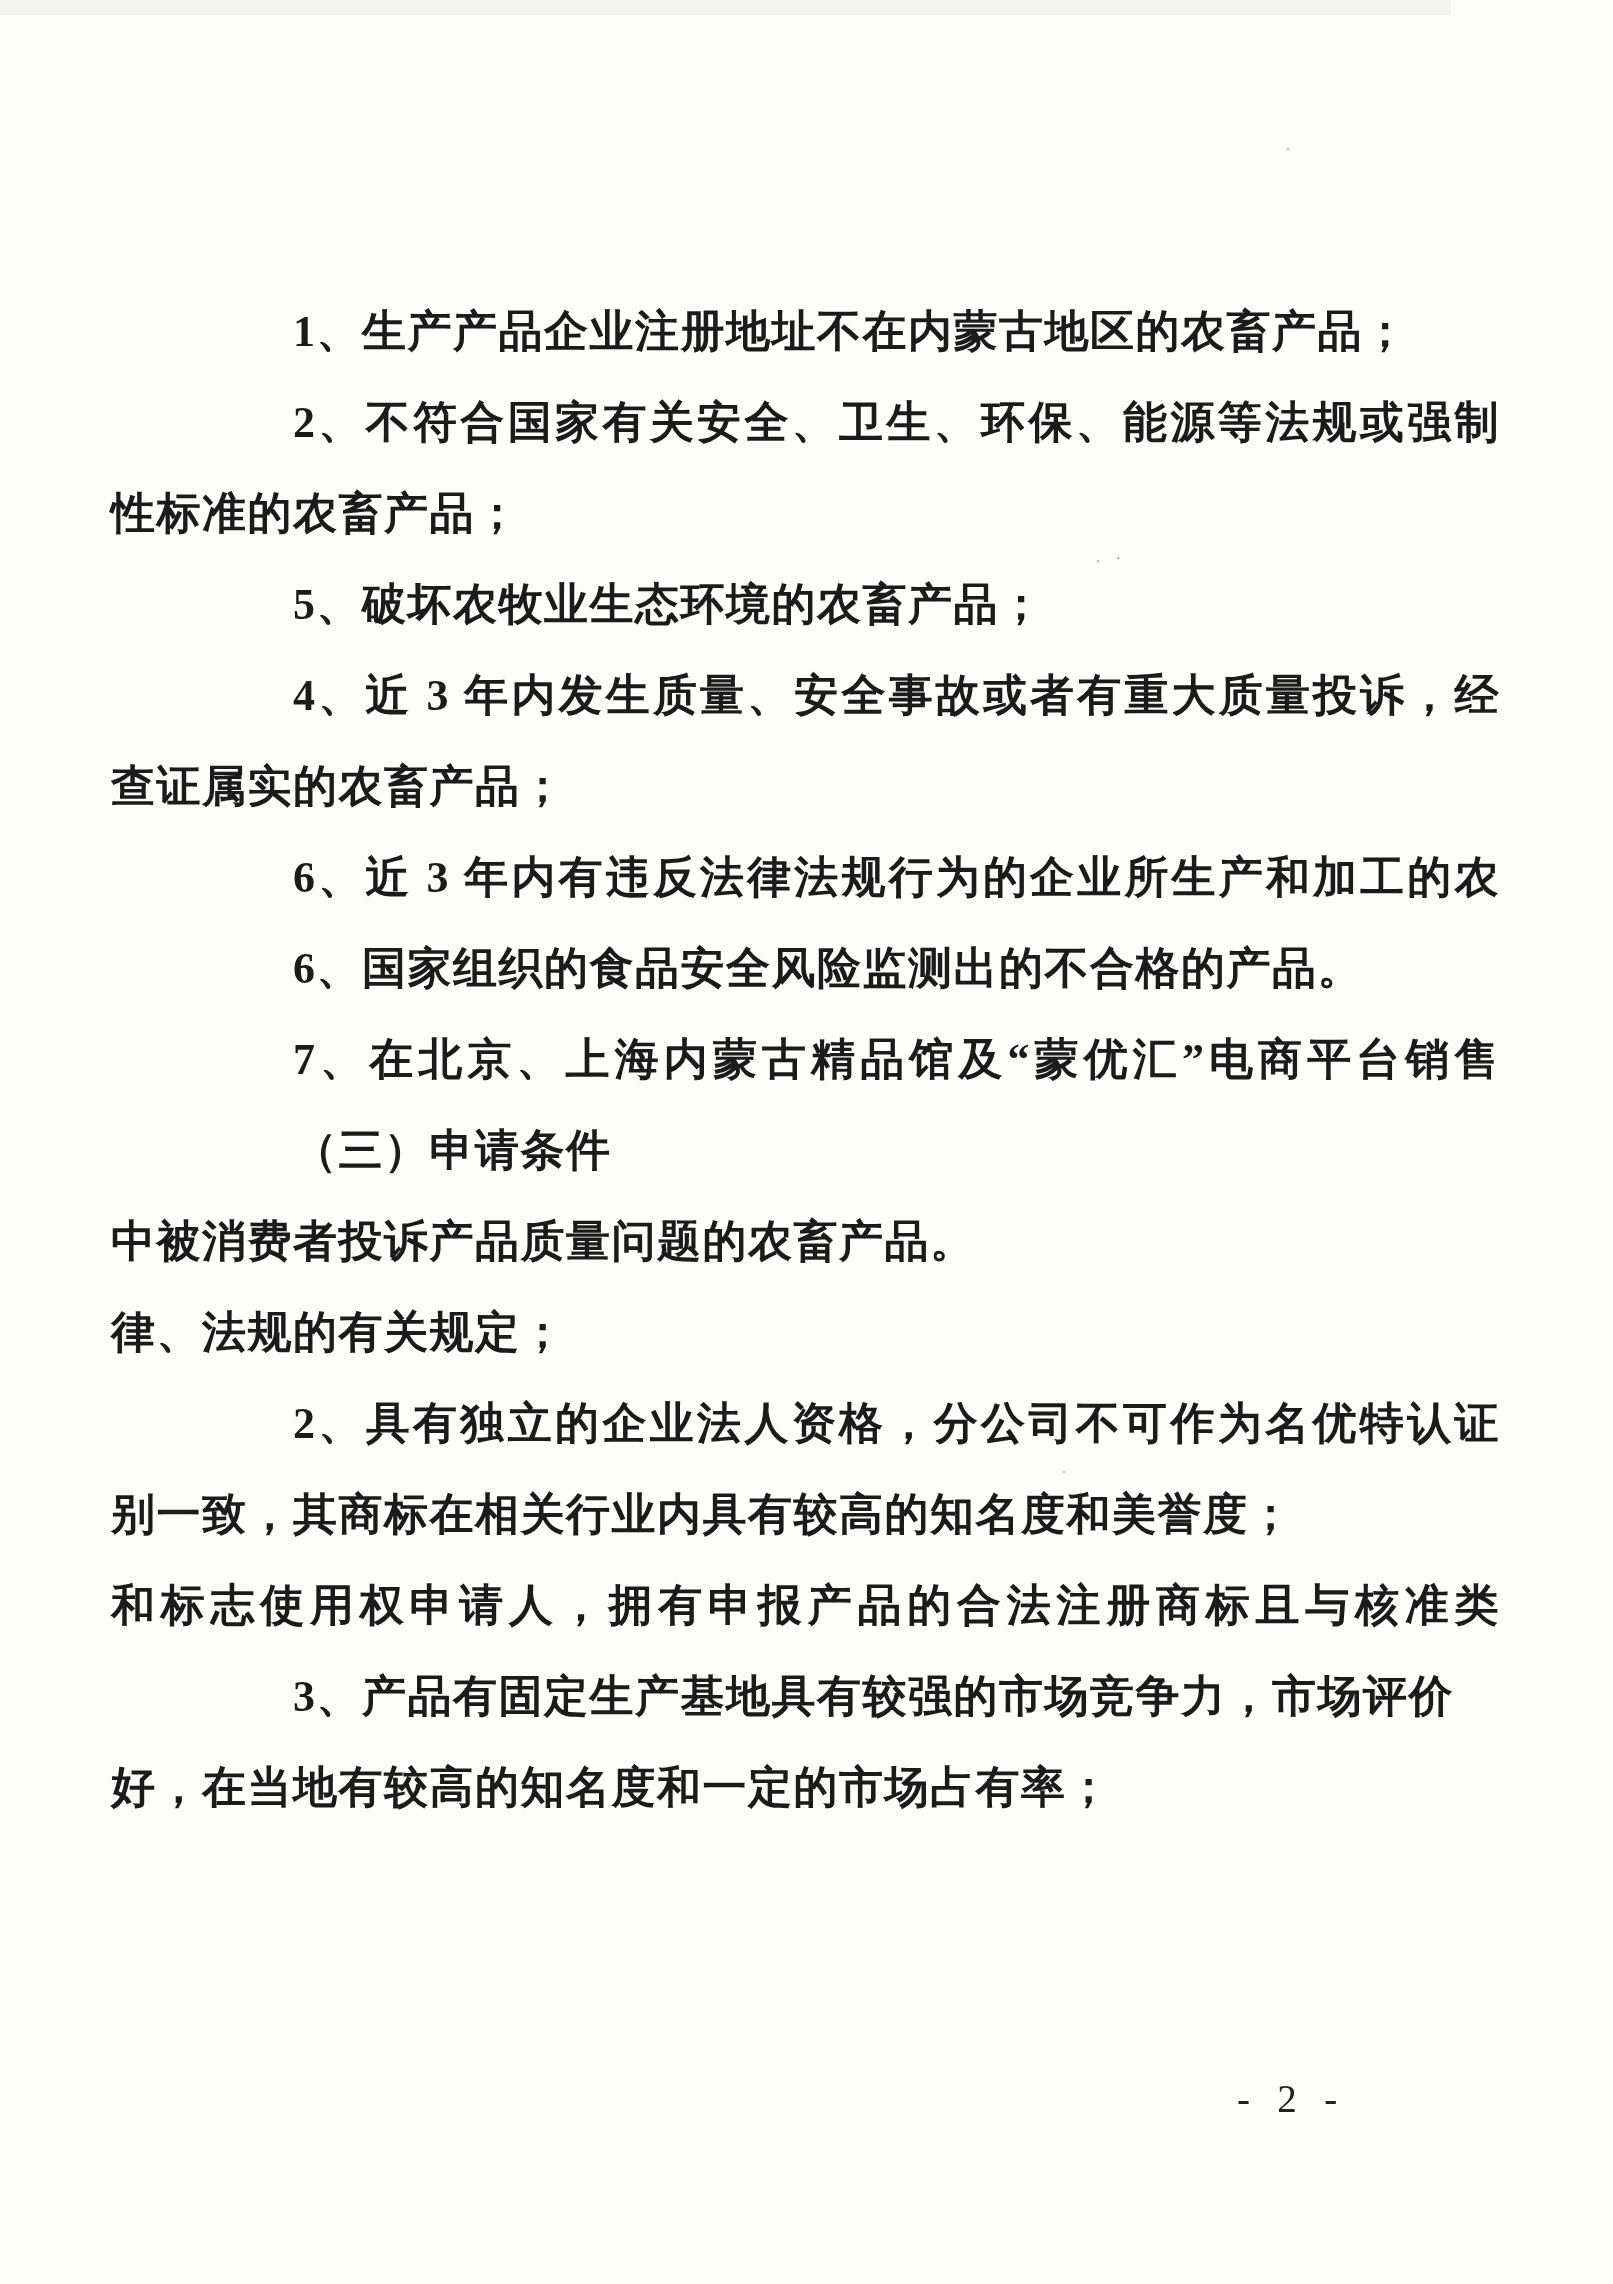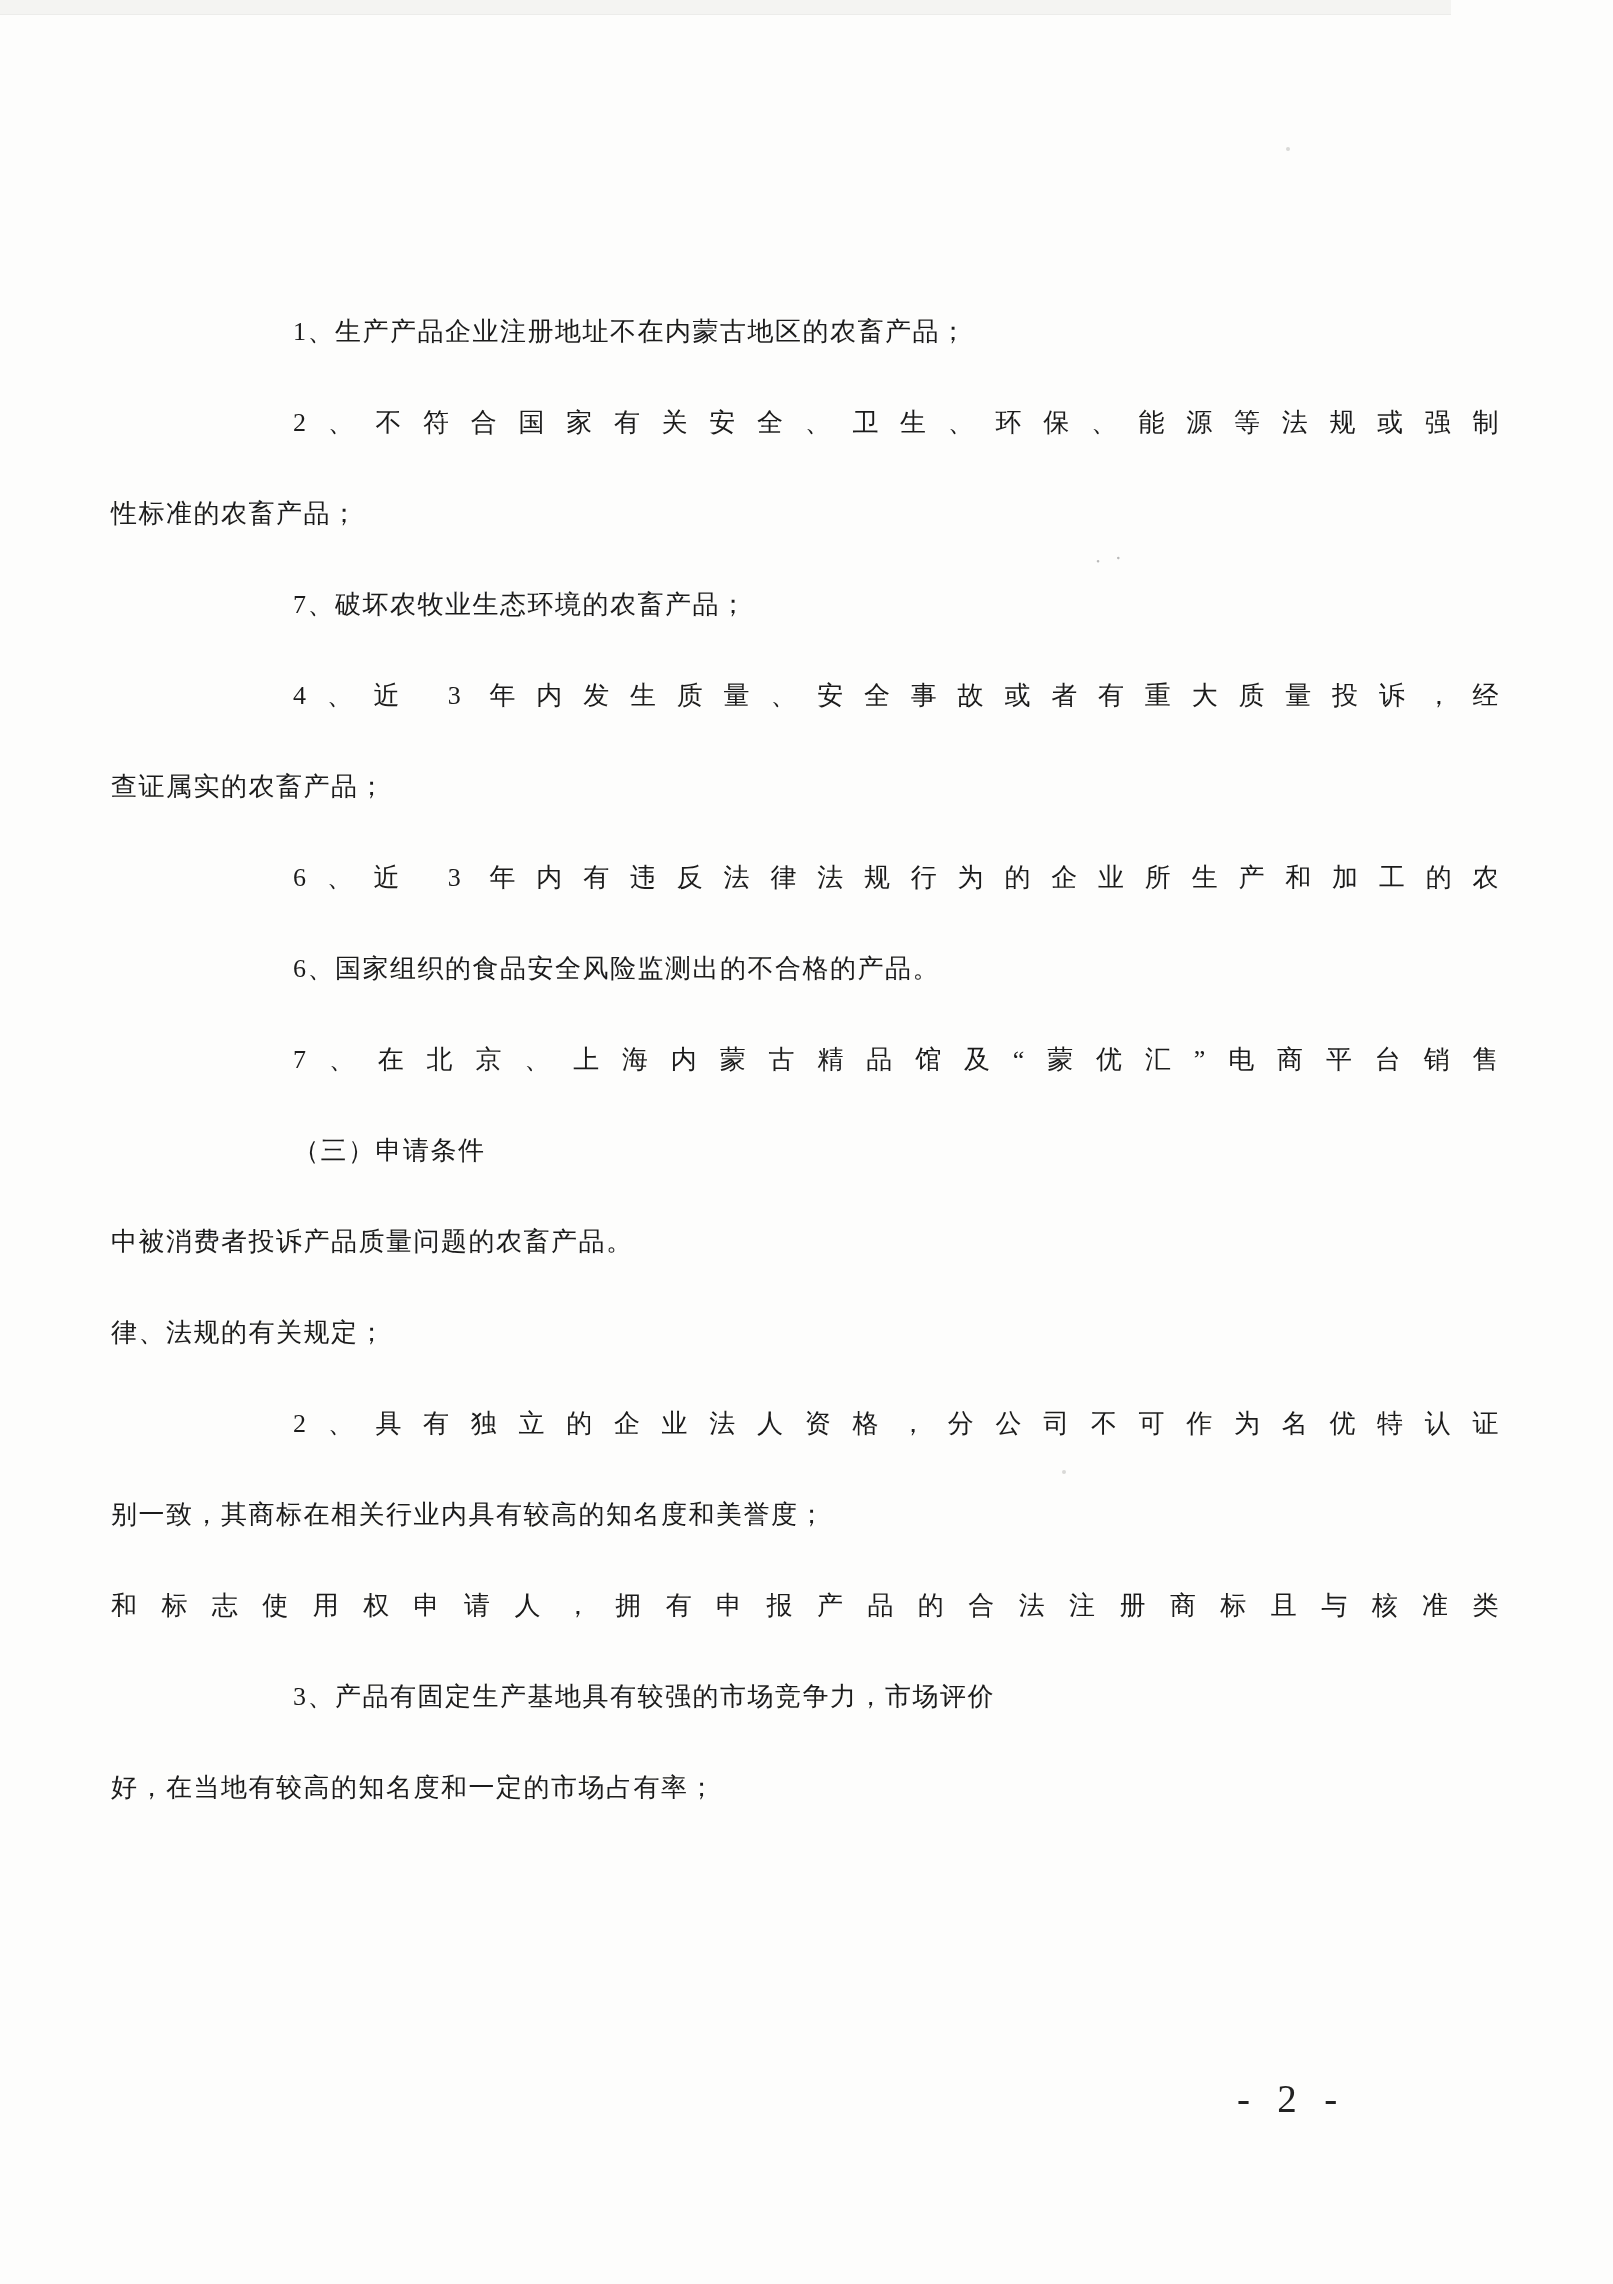--- a/index.html
+++ b/index.html
@@ -26,24 +26,25 @@
     background: #f4f4f2;
     border-bottom: 1px solid #ececea;
   }
   .content {
     position: absolute;
     top: 286px;
     left: 111px;
     width: 1389px;
   }
   .line {
-    font-size: 26px;
+    font-size: 44px;
     line-height: 91px;
     letter-spacing: 1.5px;
     text-align: left;
+    font-weight: bold;
   }
   .ind { padding-left: 182px; }
   .j {
     text-align: justify;
     text-align-last: justify;
   }
   .pagenum {
     position: absolute;
     top: 2076px;
     left: 1237px;
@@ -71,21 +72,21 @@
 <body>
 
 <div class="page">
 
   <div class="scan-edge"></div>
 
   <div class="content">
     <div class="line ind">1、生产产品企业注册地址不在内蒙古地区的农畜产品；</div>
     <div class="line ind j">2、不符合国家有关安全、卫生、环保、能源等法规或强制</div>
     <div class="line">性标准的农畜产品；</div>
-    <div class="line ind">7、破坏农牧业生态环境的农畜产品；</div>
+    <div class="line ind">5、破坏农牧业生态环境的农畜产品；</div>
     <div class="line ind j">4、近 3 年内发生质量、安全事故或者有重大质量投诉，经</div>
     <div class="line">查证属实的农畜产品；</div>
     <div class="line ind j">6、近 3 年内有违反法律法规行为的企业所生产和加工的农</div>
     <div class="line ind">6、国家组织的食品安全风险监测出的不合格的产品。</div>
     <div class="line ind j">7、在北京、上海内蒙古精品馆及“蒙优汇”电商平台销售</div>
     <div class="line ind">（三）申请条件</div>
     <div class="line">中被消费者投诉产品质量问题的农畜产品。</div>
     <div class="line">律、法规的有关规定；</div>
     <div class="line ind j">2、具有独立的企业法人资格，分公司不可作为名优特认证</div>
     <div class="line">别一致，其商标在相关行业内具有较高的知名度和美誉度；</div>

